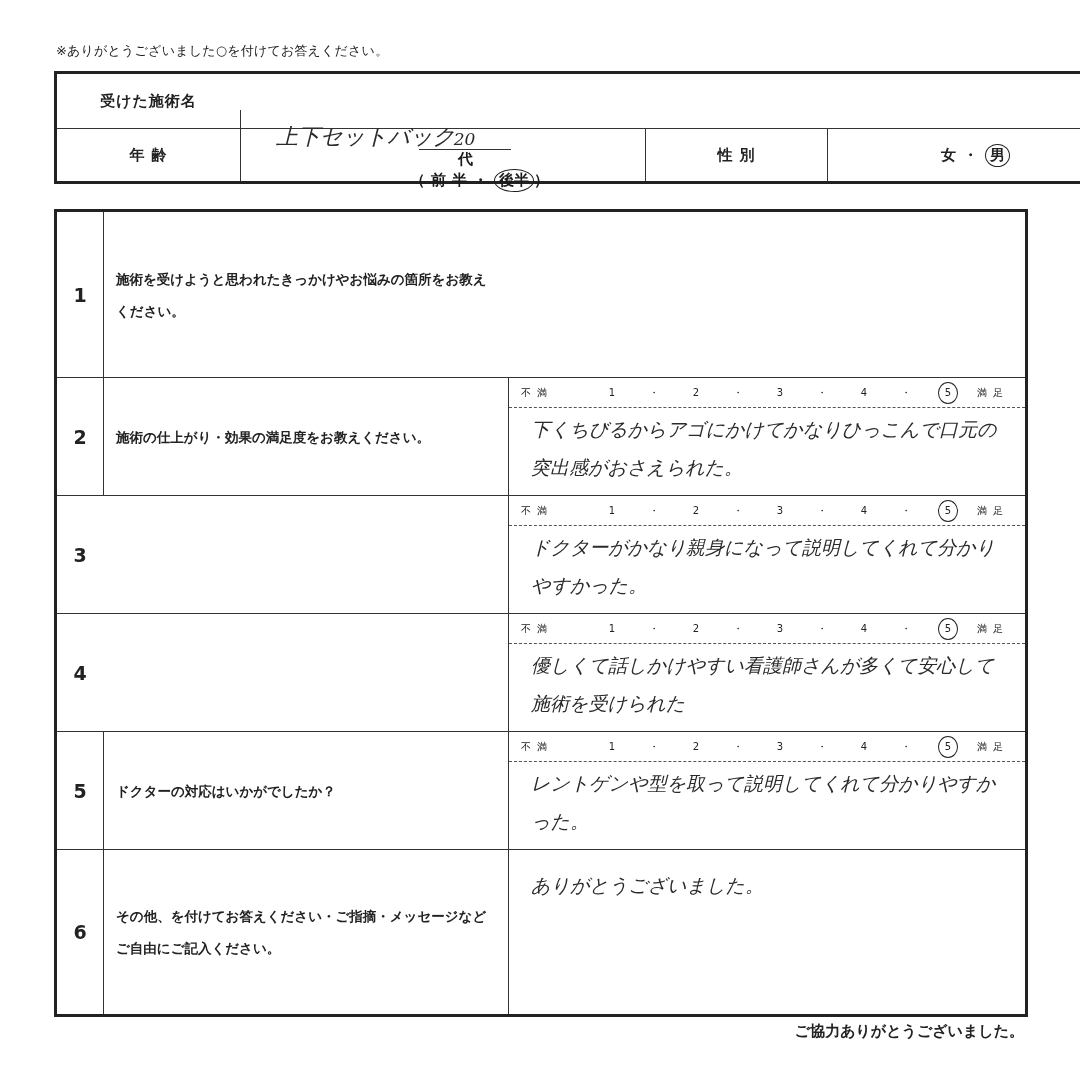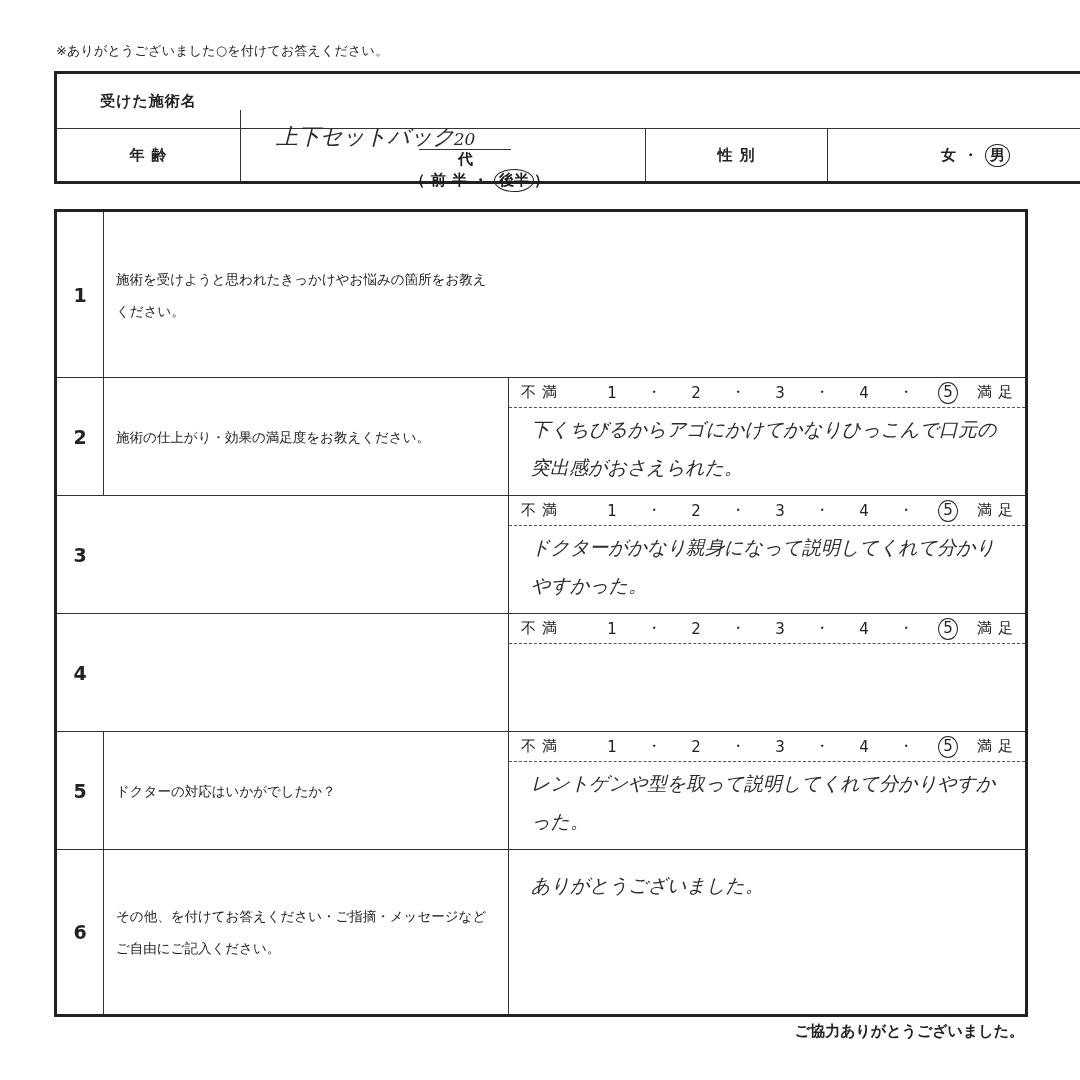--- a/index.html
+++ b/index.html
@@ -20,24 +20,24 @@
   .treatment { font-size: 22px; justify-content: flex-start; padding-left: 35px; }
   .age-wrap { justify-content: flex-start; padding-left: 45px; font-size: 15px; font-weight: bold; }
   .age-val { display: inline-block; width: 92px; border-bottom: 1.5px solid #333; text-align: center; font-size: 17px; font-weight: normal; margin-right: 2px; }
   .paren { margin-left: 34px; letter-spacing: 6px; }
   .circled { display: inline-block; border: 1.5px solid #222; border-radius: 50%; padding: 1px 4px; letter-spacing: 0; }
 
   .main-table { position: absolute; left: 54px; top: 209px; width: 974px; height: 808px; border: 3px solid #222; }
   .q-row { position: absolute; left: 0; width: 100%; border-bottom: 1.5px solid #333; }
   .q-row:last-child { border-bottom: none; }
   .q-num { position: absolute; left: 0; top: 0; width: 46px; height: 100%; display: flex; align-items: center; justify-content: center; font-size: 19px; font-weight: bold; color: #222; }
-  .q-text { position: absolute; left: 46px; top: 0; width: 405px; height: 100%; border-left: 1.5px solid #333; display: flex; align-items: center; padding-left: 12px; padding-right: 10px; font-size: 13.5px; line-height: 32px; color: #222; }
+  .q-text { position: absolute; left: 46px; top: 0; width: 405px; height: 100%; border-left: 1.5px solid #333; display: flex; align-items: center; padding-left: 12px; padding-right: 10px; font-size: 13.5px; line-height: 32px; color: #222; font-weight: bold; }
   .q-answer { position: absolute; left: 451px; top: 0; right: 0; height: 100%; border-left: 1.5px solid #333; }
 
-  .scale { position: absolute; left: 0; top: 0; width: 100%; height: 30px; border-bottom: 1.5px dashed #555; display: flex; align-items: center; padding-left: 12px; font-size: 15px; color: #222; }
+  .scale { position: absolute; left: 0; top: 0; width: 100%; height: 30px; border-bottom: 1.5px dashed #555; display: flex; align-items: center; padding-left: 12px; font-size: 10px; color: #222; }
   .scale span { display: inline-block; }
   .s-lbl { letter-spacing: 6px; width: 70px; }
   .s-item { width: 42px; text-align: center; }
   .s-dot { width: 42px; text-align: center; }
   .s-right { letter-spacing: 6px; margin-left: 8px; }
   .s-sel { display: inline-block; width: 20px; height: 22px; border: 1.5px solid #222; border-radius: 50%; line-height: 19px; text-align: center; }
 
   .answer-text { position: absolute; left: 22px; right: 22px; font-size: 19px; line-height: 38px; color: #2a2a2a; }
   .with-scale .answer-text { top: 32px; }
   .no-scale .answer-text { top: 16px; }
@@ -129,20 +129,21 @@
         <span class="s-dot">・</span>
         <span class="s-item">2</span>
         <span class="s-dot">・</span>
         <span class="s-item">3</span>
         <span class="s-dot">・</span>
         <span class="s-item">4</span>
         <span class="s-dot">・</span>
         <span class="s-item"><span class="s-sel">5</span></span>
         <span class="s-right">満足</span>
       </div>
+      <div class="answer-text hand">優しくて話しかけやすい看護師さんが多くて安心して施術を受けられた</div>
     </div>
   </div>
 
   <div class="q-row with-scale" style="top:520px;height:118px;">
     <div class="q-num">5</div>
     <div class="q-text">ドクターの対応はいかがでしたか？</div>
     <div class="q-answer">
       <div class="scale">
         <span class="s-lbl">不満</span>
         <span class="s-item">1</span>

